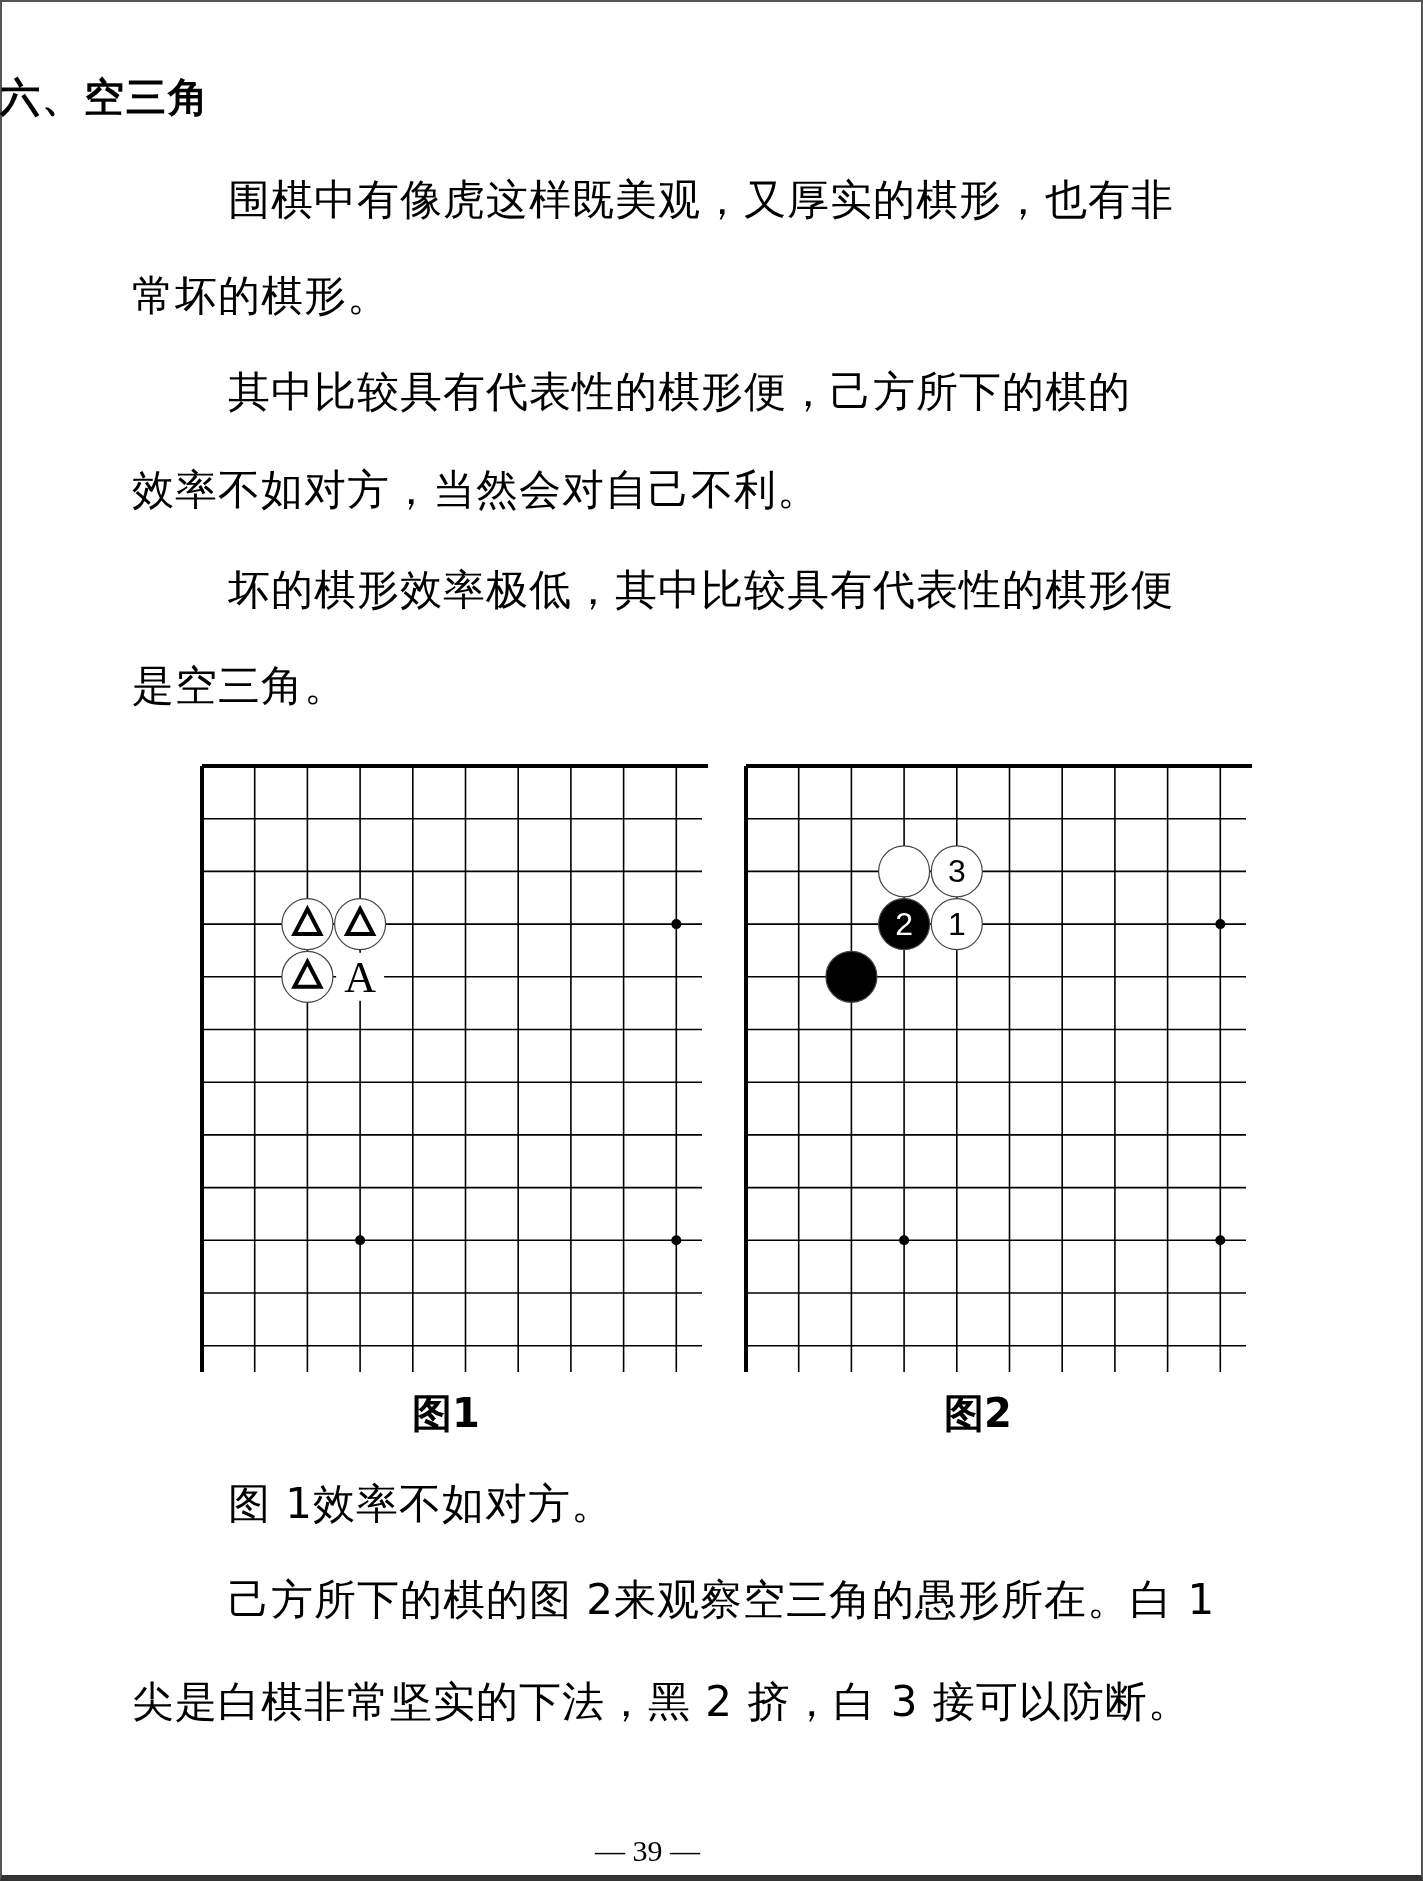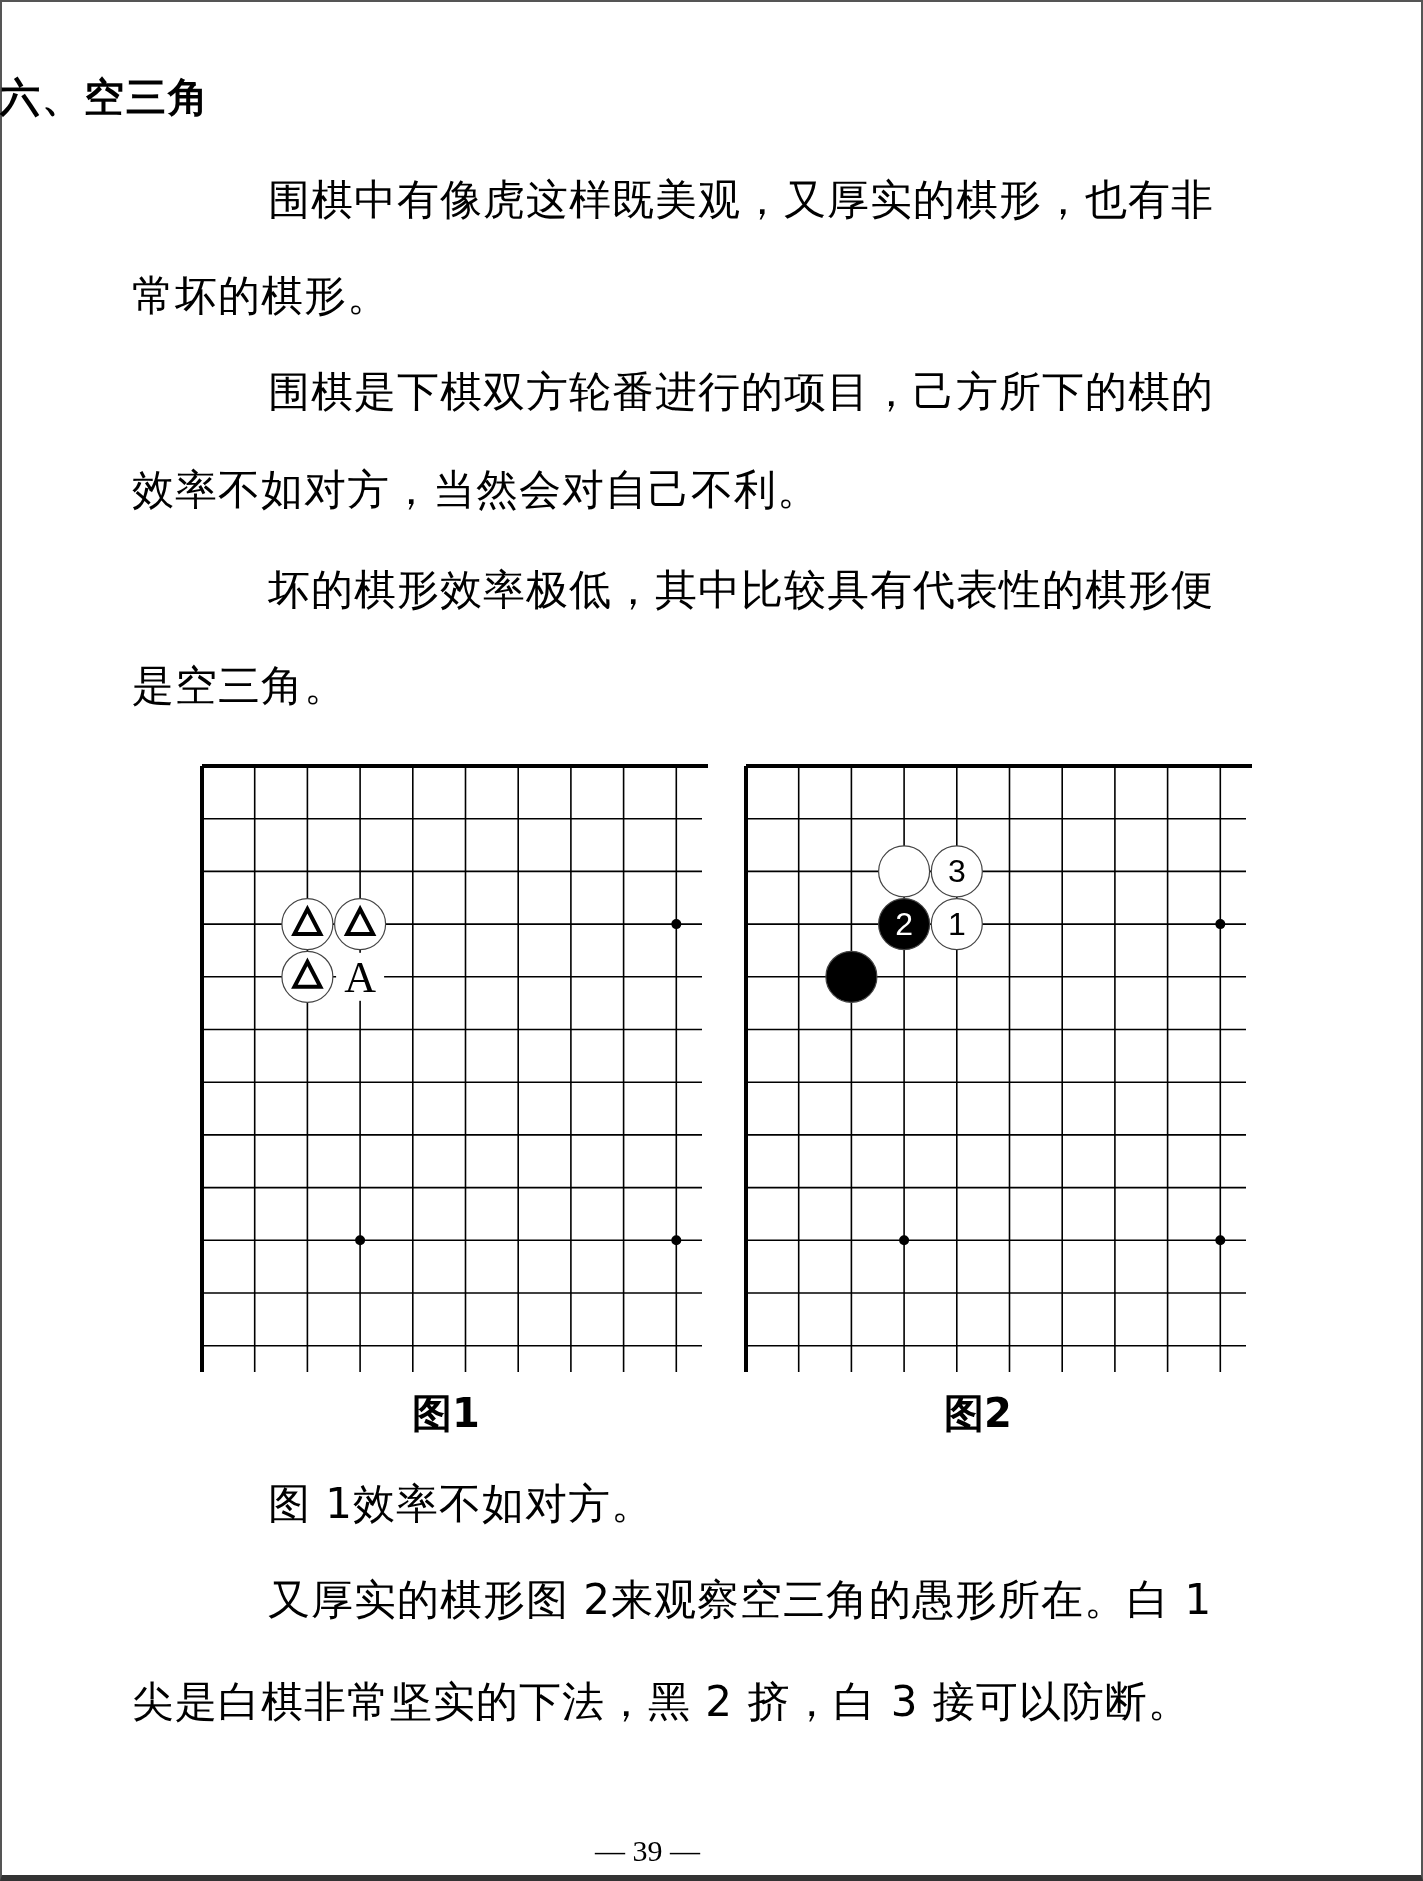--- a/index.html
+++ b/index.html
@@ -1,37 +1,37 @@
 <!DOCTYPE html>
 <html><head>
 <meta charset="utf-8">
 <style>
   html, body { margin:0; padding:0; }
   body { width:1423px; height:1881px; background:#fff; position:relative; overflow:hidden;
          font-family:"DejaVu Sans", sans-serif; color:#000; }
   .frame { position:absolute; left:0; top:0; width:1419px; height:1873px; border:2px solid #555; border-bottom:6px solid #333; }
   .title { position:absolute; left:0; width:1423px; top:70px; font-size:40px; font-weight:bold; letter-spacing:2px; }
   .line { position:absolute; font-size:42px; white-space:nowrap; letter-spacing:1px; }
-  .indent { left:228px;margin-left:40px; }
+  .indent { left:228px; }
   .noindent { left:132px; }
   .bold { font-weight:normal; }
   .board { position:absolute; }
   .fig-label { position:absolute; font-size:40px; font-weight:bold;margin-left:8px; }
   .pagenum { position:absolute; left:0; width:1295px; top:1834px; text-align:center; font-family:"Liberation Serif", serif; font-size:30px; }
 </style>
 </head>
 <body>
 
 <div class="frame"></div>
 
 <div class="title">六、空三角</div>
 
 <div class="line indent" style="top:172px">围棋中有像虎这样既美观，又厚实的棋形，也有非</div>
 <div class="line noindent" style="top:268px">常坏的棋形。</div>
-<div class="line indent" style="top:364px">围棋是下棋双方轮番进行的项目，己方所下的棋的</div>
+<div class="line indent" style="top:364px">其中比较具有代表性的棋形便，己方所下的棋的</div>
 <div class="line noindent" style="top:462px">效率不如对方，当然会对自己不利。</div>
 <div class="line indent" style="top:562px">坏的棋形效率极低，其中比较具有代表性的棋形便</div>
 <div class="line noindent" style="top:658px">是空三角。</div>
 
 <svg class="board" id="board1" style="left:196px; top:760px;" width="520" height="620">
     <line x1="58.7" y1="6" x2="58.7" y2="612" stroke="#000" stroke-width="1.6"></line>
     <line x1="111.4" y1="6" x2="111.4" y2="612" stroke="#000" stroke-width="1.6"></line>
     <line x1="164.10000000000002" y1="6" x2="164.10000000000002" y2="612" stroke="#000" stroke-width="1.6"></line>
     <line x1="216.8" y1="6" x2="216.8" y2="612" stroke="#000" stroke-width="1.6"></line>
     <line x1="269.5" y1="6" x2="269.5" y2="612" stroke="#000" stroke-width="1.6"></line>
@@ -101,17 +101,17 @@
   </svg>
 
 <div class="fig-label" style="left:404px; top:1386px;">图1</div>
 <div class="fig-label" style="left:936px; top:1386px;text-align:center;">图2</div>
 
 <div class="line indent" style="top:1476px">
   <span class="bold">图 1</span><span>效率不如对方。</span>
 </div>
 
 <div class="line indent" style="top:1572px">
-  <span>又厚实的棋形</span><span class="bold">图 2</span><span>来观察空三角的愚形所在。白 1</span>
+  <span>己方所下的棋的</span><span class="bold">图 2</span><span>来观察空三角的愚形所在。白 1</span>
 </div>
 <div class="line noindent" style="top:1674px">尖是白棋非常坚实的下法，黑 2 挤，白 3 接可以防断。</div>
 
 <div class="pagenum">— 39 —</div>
 
 </body></html>

